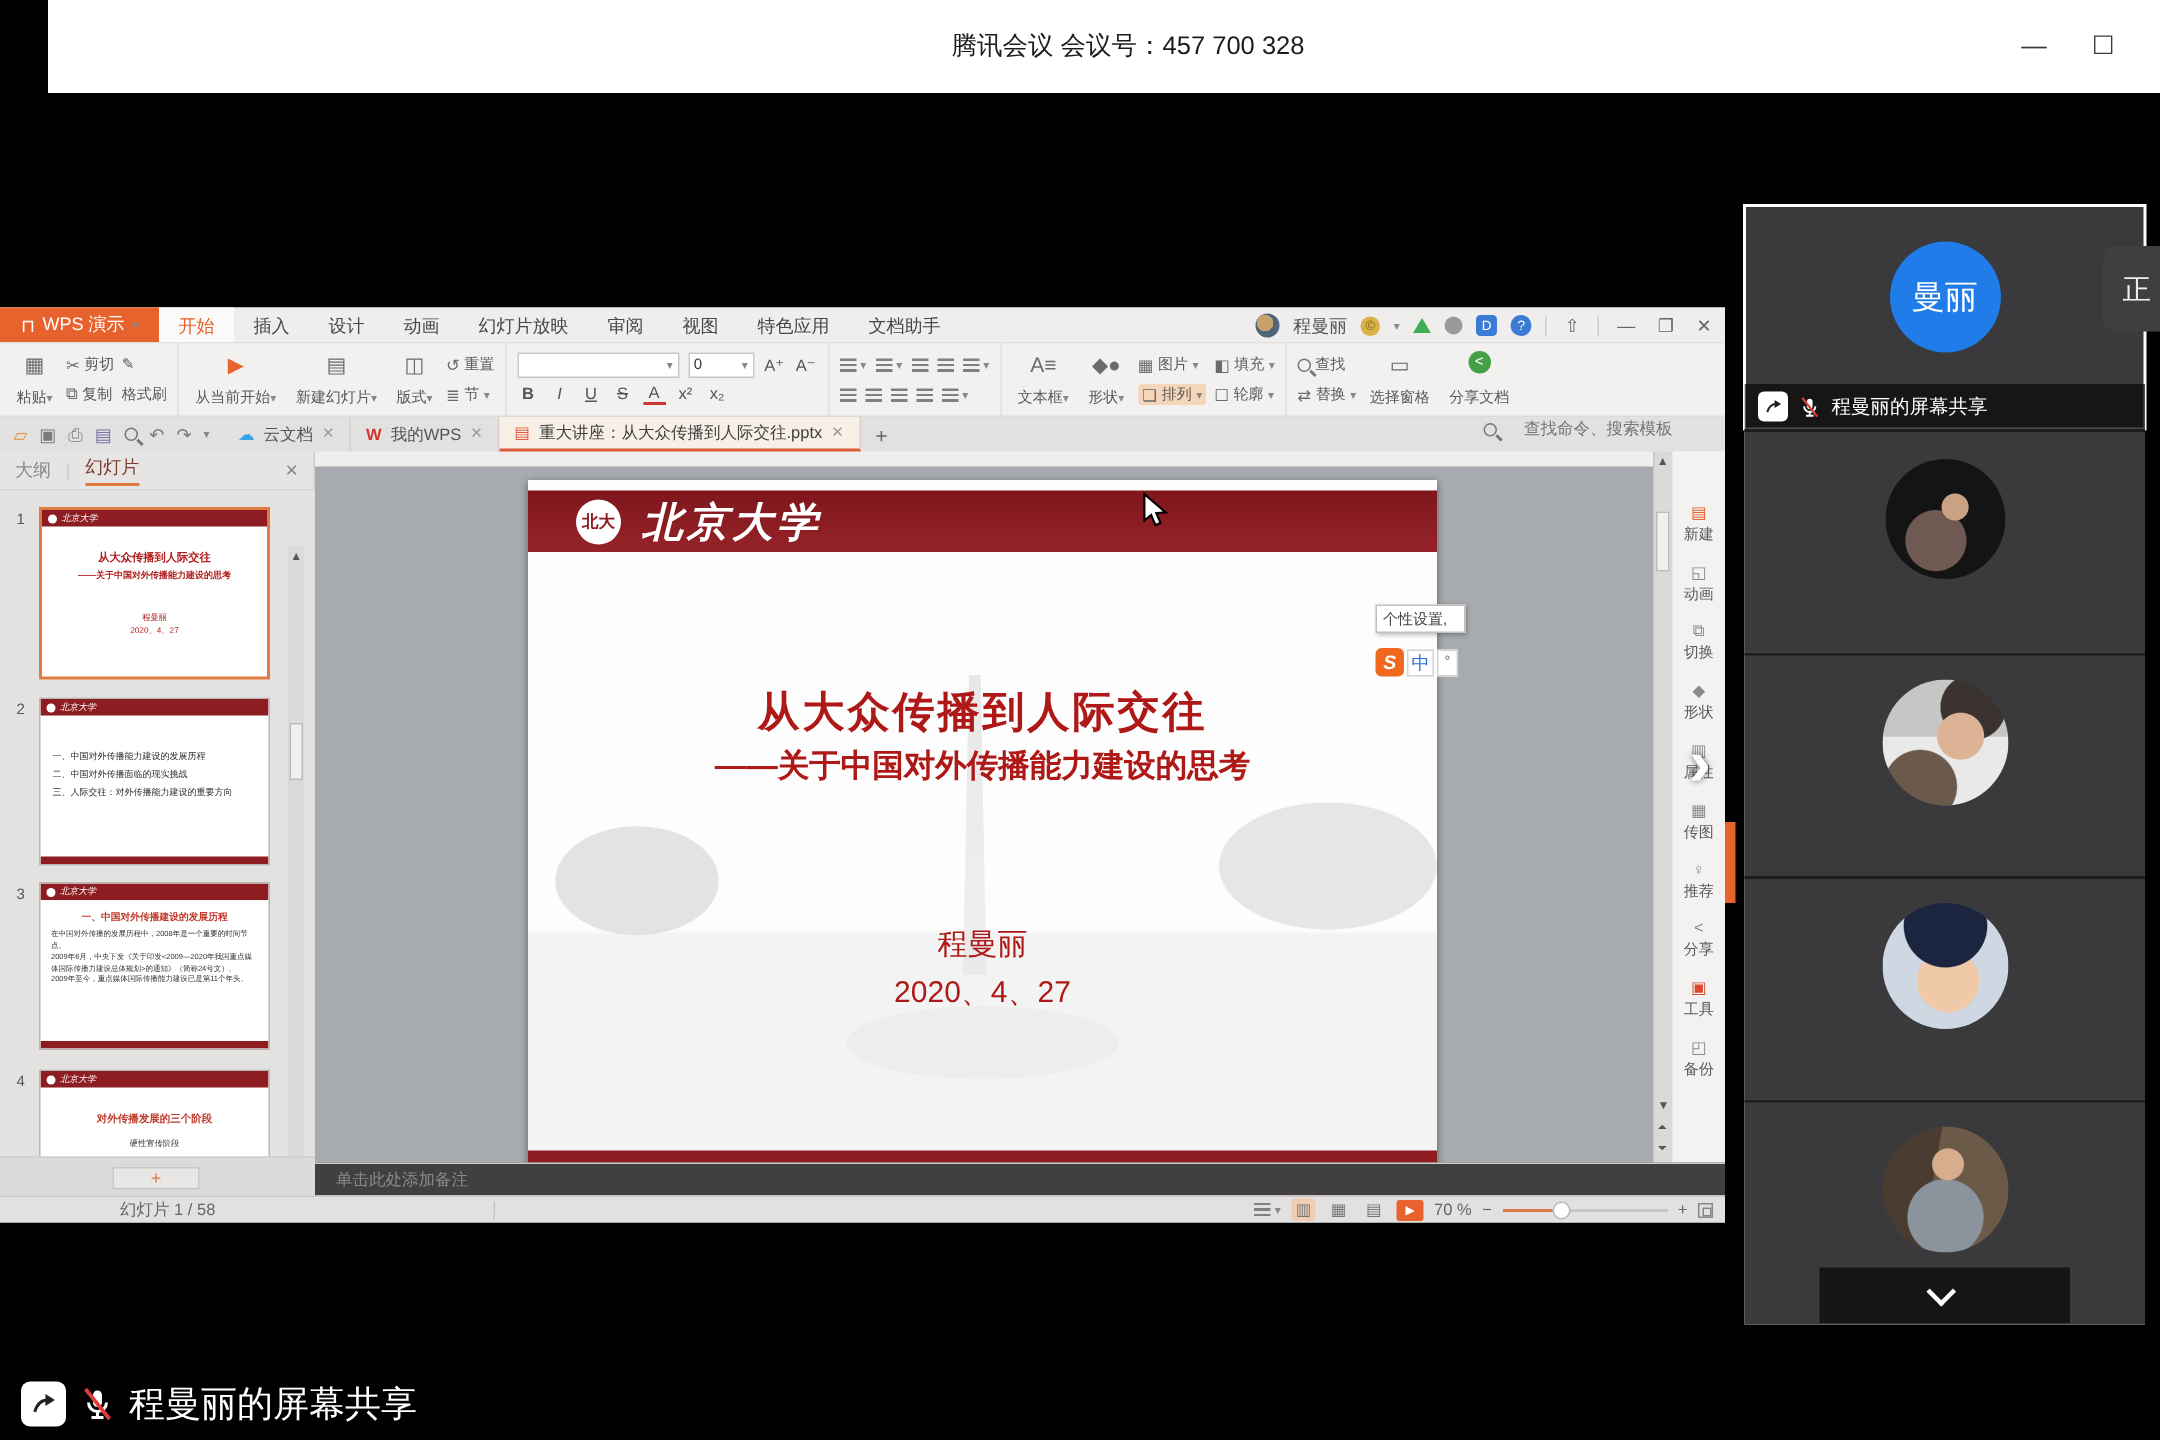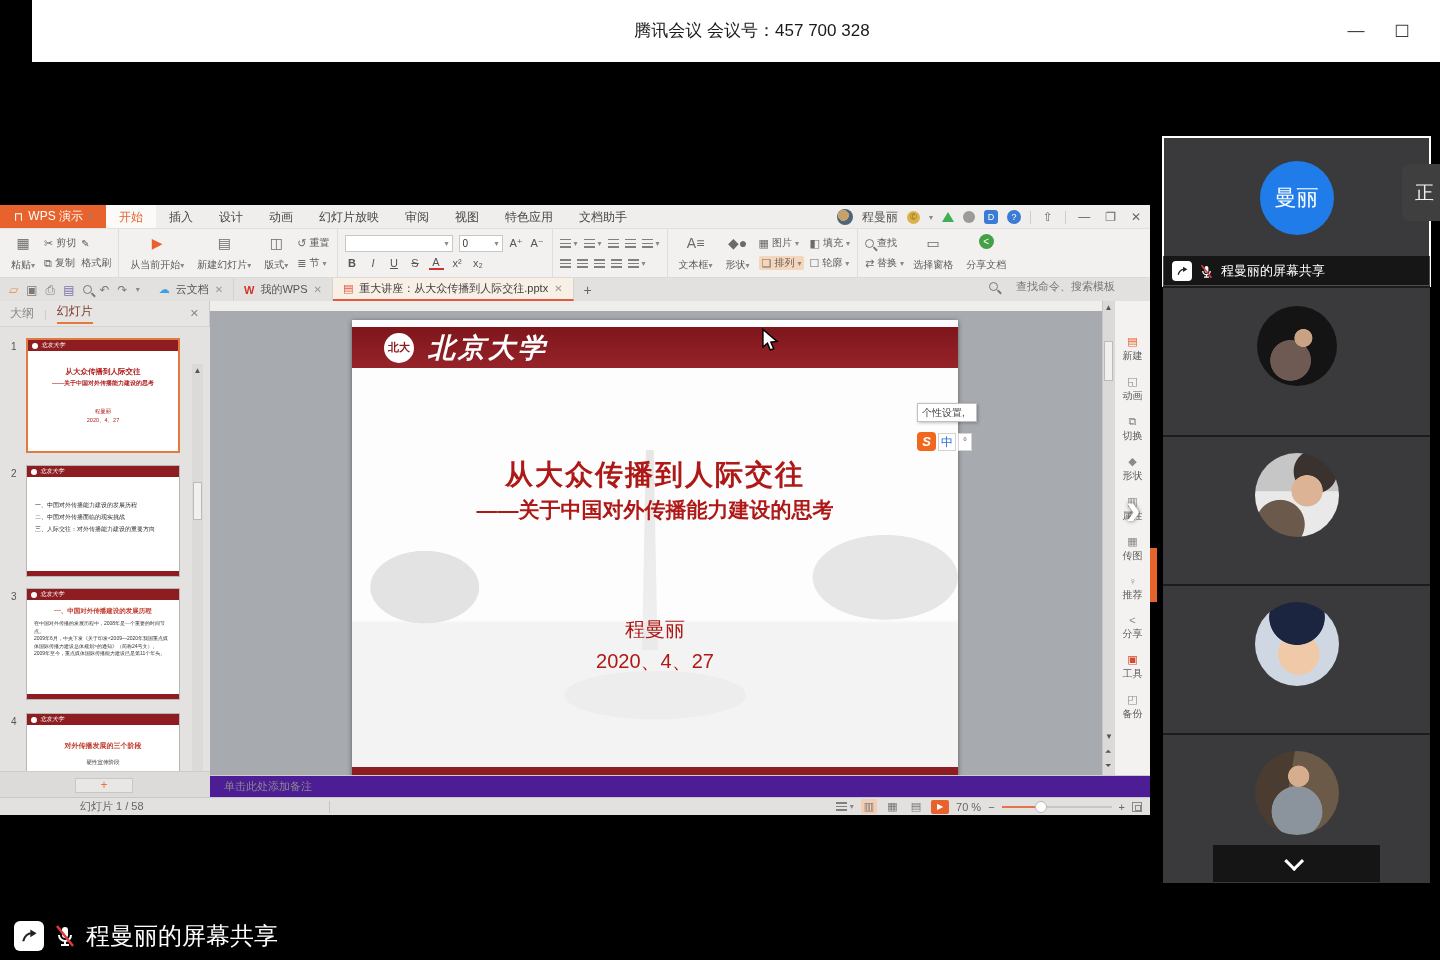--- a/index.html
+++ b/index.html
@@ -104,21 +104,21 @@
   
   .cscroll { left:1102px; top:96px; width:12px; height:474px; background:#dcdad9; border-left:1px solid #c9c7c6; }
   .csthumb { position:absolute; left:1px; top:40px; width:9px; height:40px; background:#f2f0ef; border:1px solid #bdbbba; }
   .toolstrip { left:1114px; top:96px; width:36px; height:474px; background:#f4f2f1; border-left:1px solid #dbd9d8; display:flex; flex-direction:column; align-items:center; padding-top:34px; gap:12px; }
   .tool { display:flex; flex-direction:column; align-items:center; gap:1px; color:#5a5a5a; font-size:10px; }
   .tool .ic { font-size:11px; color:#8a8a8a; }
   .tool .ic.orange { color:#e7622c; }
   .tool .ic.red { color:#d64b2f; }
 
   
-  .notesbar { left:210px; top:570px; width:940px; height:22px; background:#4c1d95; border-top:1px solid #cfcdcc; display:flex; align-items:center; padding-left:14px; color:#8a8a8a; font-size:11px; }
+  .notesbar { left:210px; top:570px; width:940px; height:22px; background:#404040; border-top:1px solid #cfcdcc; display:flex; align-items:center; padding-left:14px; color:#8a8a8a; font-size:11px; }
   .statusbar { left:0; top:592px; width:1150px; height:18px; background:#e3e1e0; border-top:1px solid #cbc9c8; display:flex; align-items:center; font-size:11px; color:#666; }
   .scounter { margin-left:80px; }
   .sdiv { width:1px; height:12px; background:#c6c4c3; margin-left:185px; }
   .sright { margin-left:auto; display:flex; align-items:center; gap:7px; padding-right:8px; }
   .viewic { font-size:11px; color:#777; padding:1px 3px; }
   .viewic.on { background:#f3cdb3; border-radius:2px; }
   .playbtn { width:18px; height:14px; background:#e7622c; color:#fff; font-size:8px; text-align:center; line-height:14px; border-radius:2px; }
   .ztrack { width:110px; height:2px; background:#c9c7c6; position:relative; }
   .zfill { position:absolute; left:0; top:0; height:2px; width:30%; background:#e0764a; }
   .zthumb { position:absolute; left:30%; top:-5px; width:12px; height:12px; border-radius:50%; background:#fff; border:1px solid #b9b7b6; }

